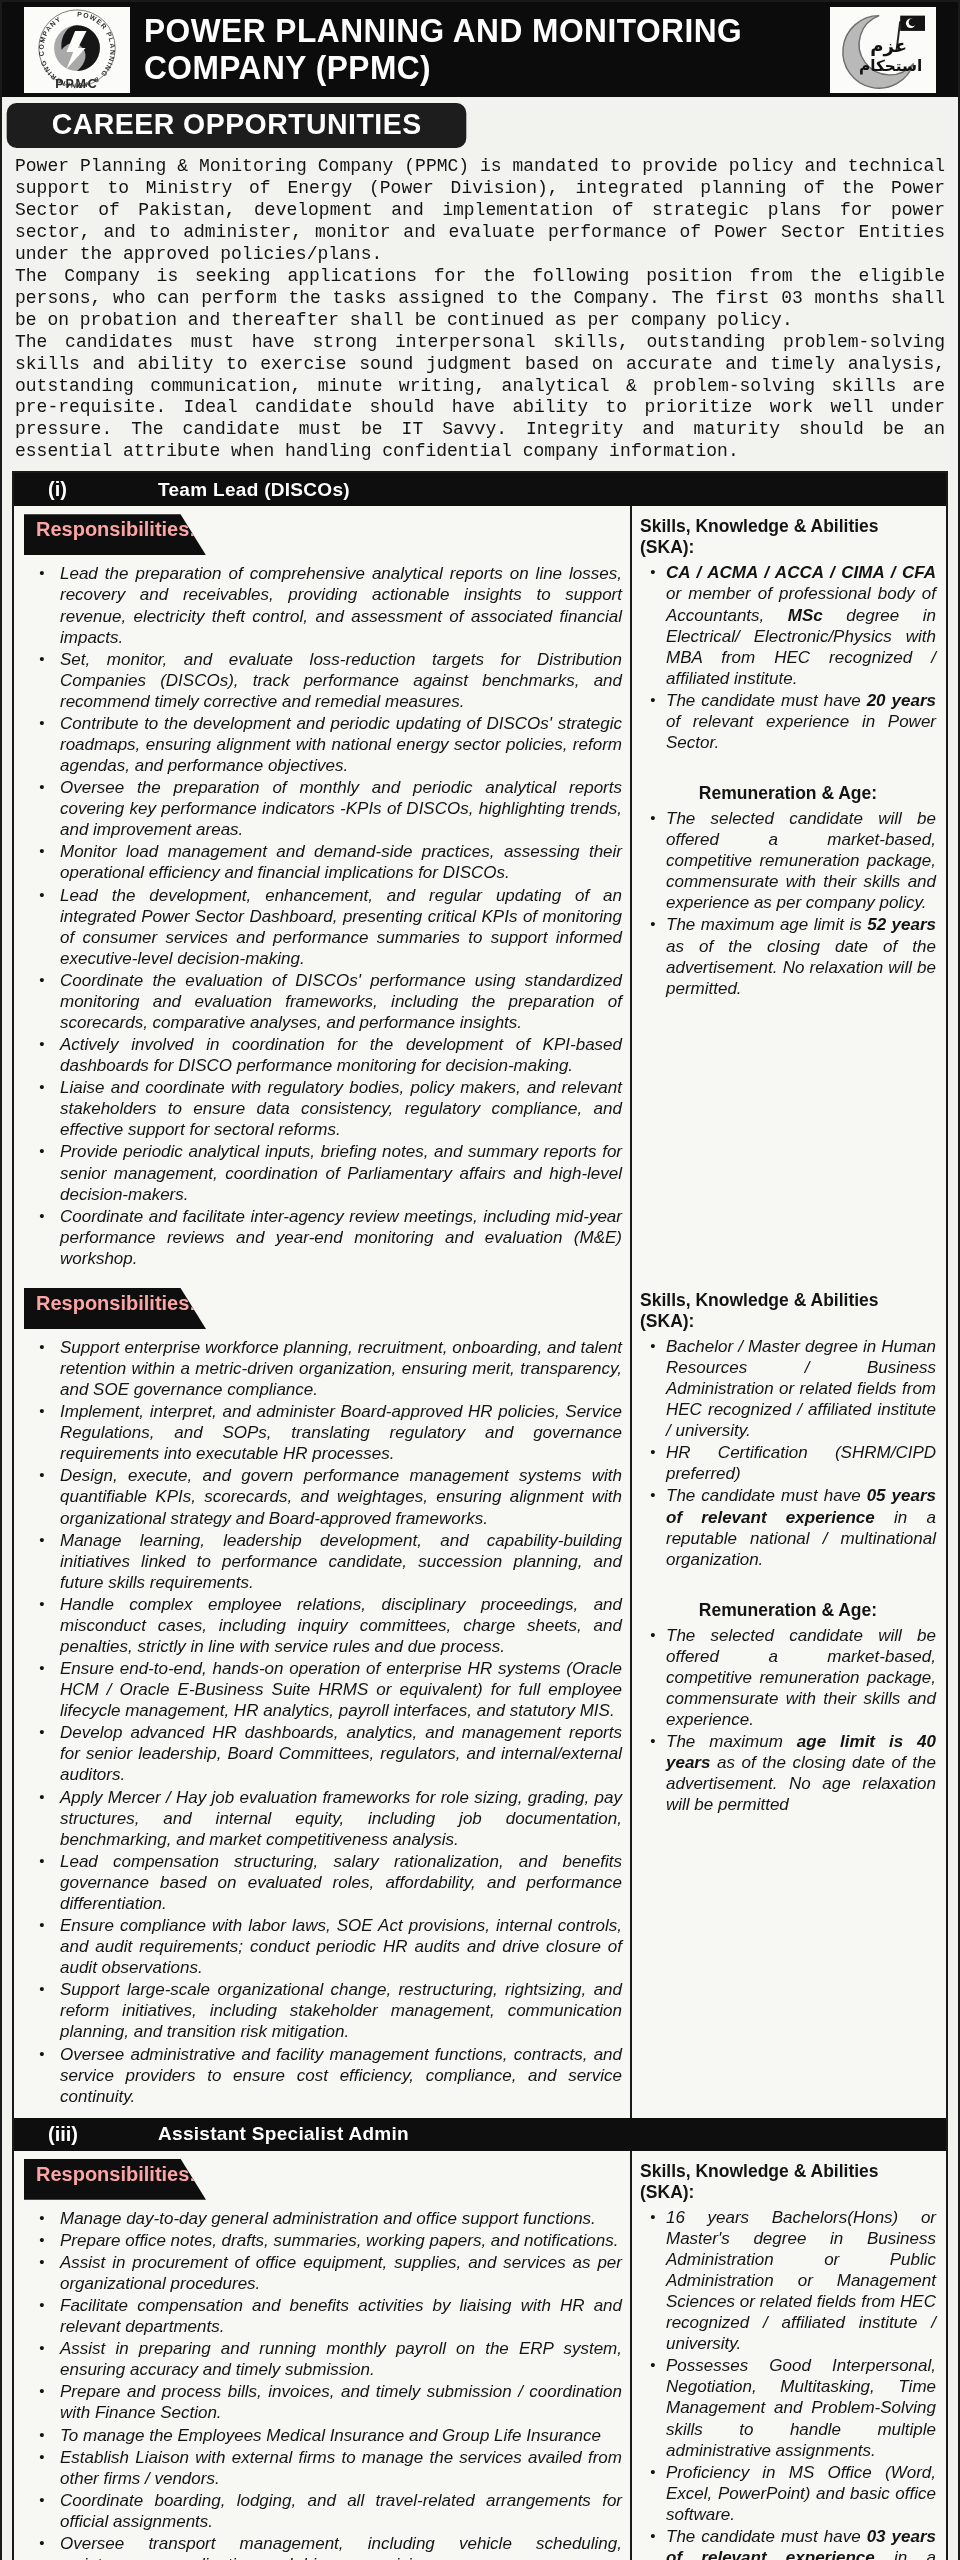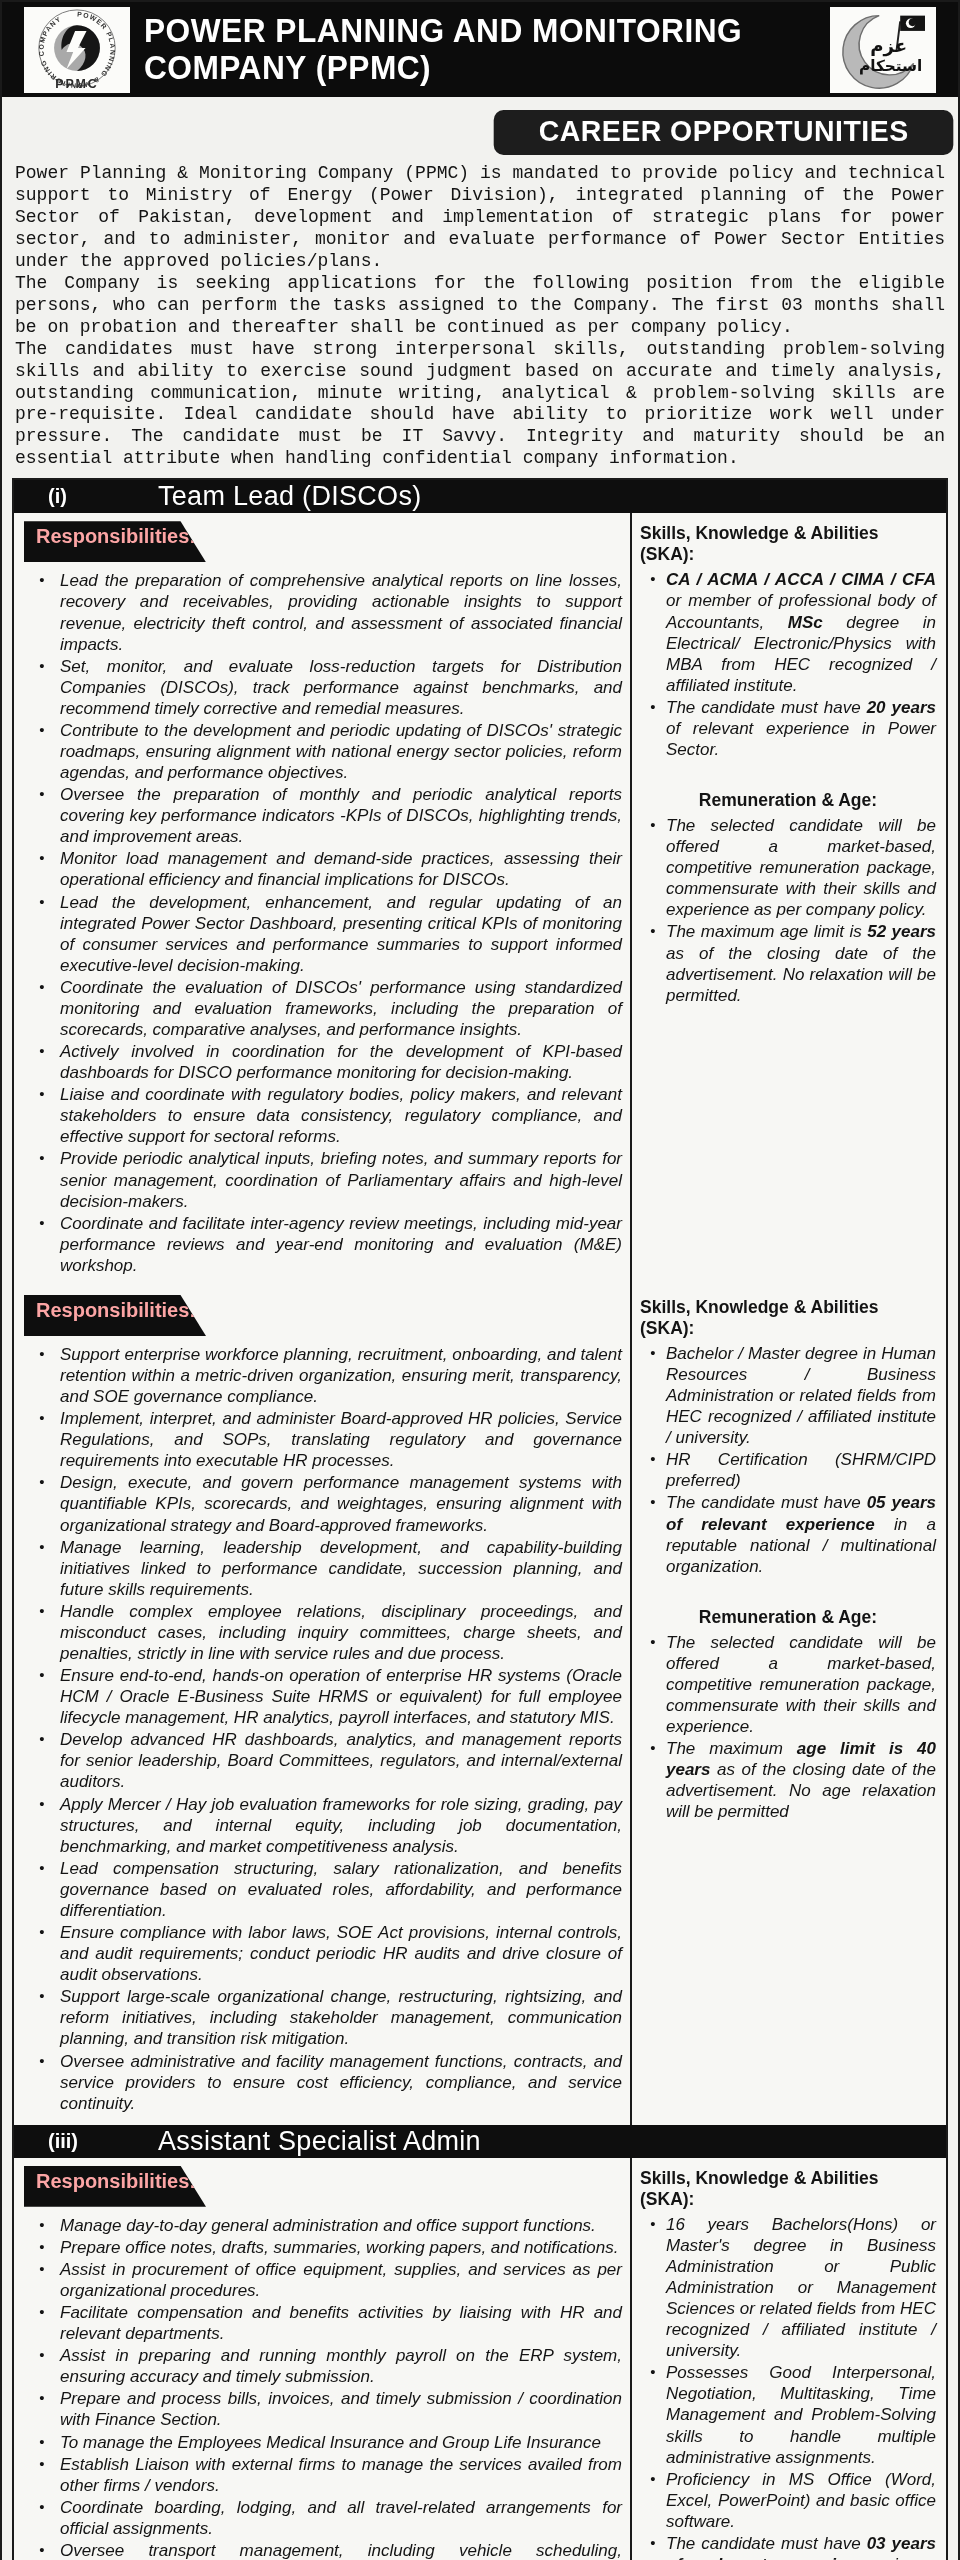--- a/index.html
+++ b/index.html
@@ -7,33 +7,33 @@
     width:960px;min-height:2560px;margin:0 auto;background:#f2f2ef;
     font-family:"Liberation Sans","DejaVu Sans",sans-serif;color:#141414;
     box-sizing:border-box;border:2px solid #1a1a1a;position:relative;
   }
   
   .masthead{background:#0c0c0c;height:95px;display:flex;align-items:center;justify-content:space-between;padding:0 22px;box-sizing:border-box;}
   .logo-box{background:#fbfbf9;width:106px;height:86px;display:flex;align-items:center;justify-content:center;overflow:hidden;}
   .title-wrap{flex:1;text-align:left;color:#fff;}
   .title-line{font-size:33px;font-weight:800;line-height:1.12;letter-spacing:.5px;transform:scaleX(.96);display:block;}
   
-  .banner-row{text-align:right;margin:13px 0 6px;border-radius:13px;}
+  .banner-row{text-align:left;margin:6px 0 6px;border-radius:13px;}
   .banner{
     display:inline-block;background:#1d1d1d;color:#fff;font-weight:800;font-size:29px;
     padding:5px 46px 7px;border-radius:10px;letter-spacing:.5px;transform:scaleX(.98);
   }
   
   .intro{padding:2px 13px 6px;font-family:Liberation Mono, monospace;}
   .intro p{margin:0;font-size:18px;line-height:1.22;text-align:justify;}
   
   .jobs{border:2px solid #1a1a1a;margin:2px 10px 4px;background:#f7f7f4;}
   .job-bar{background:#0e0e0e;color:#fff;display:flex;align-items:center;height:33px;padding-left:34px;}
   .job-num{width:110px;font-weight:700;font-size:20px;}
-  .job-title{font-weight:400;font-size:27px;letter-spacing:.3px;}
+  .job-title{font-weight:700;font-size:19px;letter-spacing:.3px;}
   .job-body{display:flex;align-items:stretch;}
   .cell-left{flex:1;border-right:2px solid #1a1a1a;padding:6px 8px 10px 10px;box-sizing:border-box;}
   .cell-right{width:314px;min-width:314px;padding:8px 10px 10px 8px;box-sizing:border-box;}
   .job:nth-child(1) .job-body{min-height:640px;}
   .job:nth-child(2) .job-body{min-height:696px;}
   .job:nth-child(3) .job-body{min-height:536px;}
   .resp-badge{
     background:#0e0e0e;color:#fca5a5;font-weight:700;font-size:20px;
     width:152px;padding:4px 18px 14px 12px;margin:2px 0 8px;
     clip-path:polygon(0 0,86% 0,100% 100%,0 100%);

